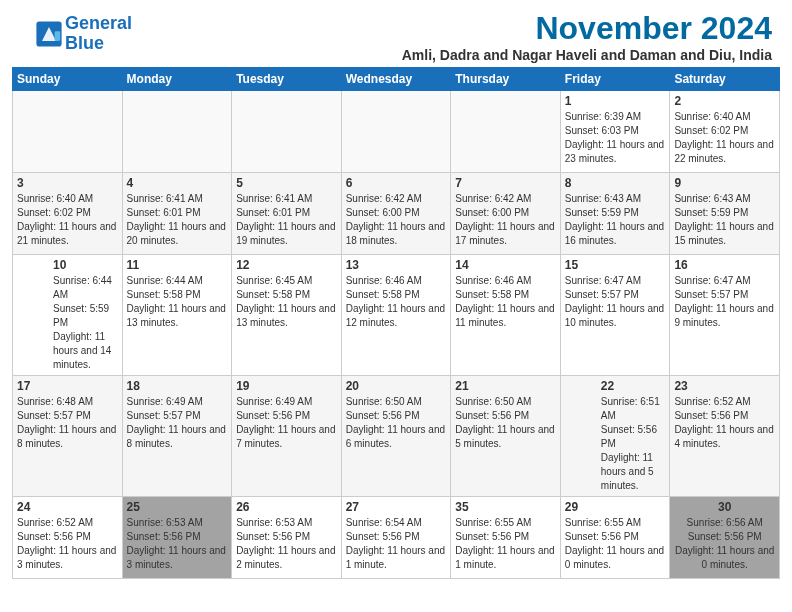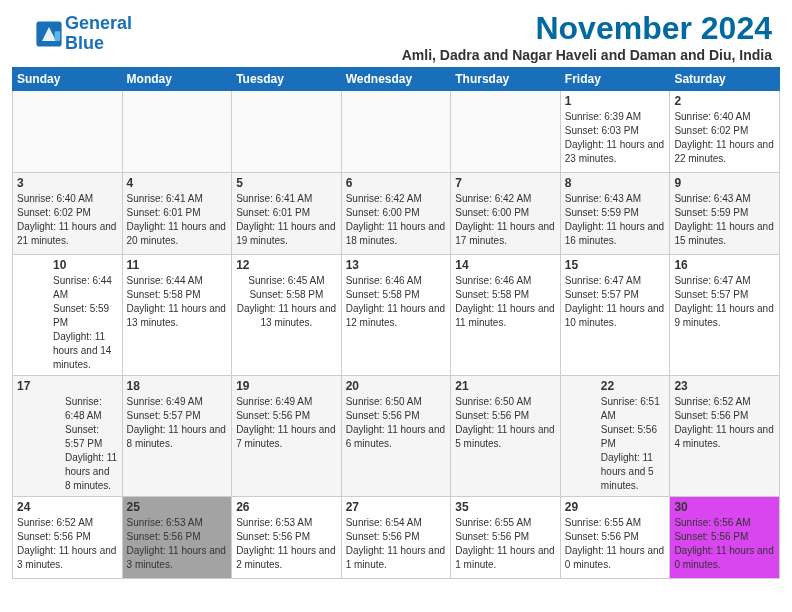--- a/index.html
+++ b/index.html
@@ -195,21 +195,21 @@
 Daylight: 11 hours and 14 minutes.</div>
         </td>
         <td style="background: rgb(255, 255, 255);">
           <span class="day-num">11</span>
           <div class="day-info" style="white-space: pre-line;">Sunrise: 6:44 AM
 Sunset: 5:58 PM
 Daylight: 11 hours and 13 minutes.</div>
         </td>
         <td style="background: rgb(255, 255, 255);">
           <span class="day-num">12</span>
-          <div class="day-info" style="white-space: pre-line; text-align: center;">Sunrise: 6:45 AM
+          <div class="day-info" style="white-space: pre-line;">Sunrise: 6:45 AM
 Sunset: 5:58 PM
 Daylight: 11 hours and 13 minutes.</div>
         </td>
         <td style="background: rgb(255, 255, 255);">
           <span class="day-num">13</span>
           <div class="day-info" style="white-space: pre-line;">Sunrise: 6:46 AM
 Sunset: 5:58 PM
 Daylight: 11 hours and 12 minutes.</div>
         </td>
         <td style="background: rgb(255, 255, 255);">
@@ -227,21 +227,21 @@
         <td style="background: rgb(255, 255, 255);">
           <span class="day-num">16</span>
           <div class="day-info" style="white-space: pre-line;">Sunrise: 6:47 AM
 Sunset: 5:57 PM
 Daylight: 11 hours and 9 minutes.</div>
         </td>
       </tr>
       <tr>
         <td style="background: rgb(245, 245, 245);">
           <span class="day-num">17</span>
-          <div class="day-info" style="white-space: pre-line; margin-left: 48px;">Sunrise: 6:48 AM
+          <div class="day-info" style="white-space: pre-line;">Sunrise: 6:48 AM
 Sunset: 5:57 PM
 Daylight: 11 hours and 8 minutes.</div>
         </td>
         <td style="background: rgb(245, 245, 245);">
           <span class="day-num">18</span>
           <div class="day-info" style="white-space: pre-line;">Sunrise: 6:49 AM
 Sunset: 5:57 PM
 Daylight: 11 hours and 8 minutes.</div>
         </td>
         <td style="background: rgb(245, 245, 245);">
@@ -305,21 +305,21 @@
           <div class="day-info" style="white-space: pre-line;">Sunrise: 6:55 AM
 Sunset: 5:56 PM
 Daylight: 11 hours and 1 minute.</div>
         </td>
         <td style="background: rgb(255, 255, 255);">
           <span class="day-num">29</span>
           <div class="day-info" style="white-space: pre-line;">Sunrise: 6:55 AM
 Sunset: 5:56 PM
 Daylight: 11 hours and 0 minutes.</div>
         </td>
-        <td style="background: #d946ef;">
+        <td style="background: #a3a3a3; text-align: center;">
           <span class="day-num">30</span>
           <div class="day-info" style="white-space: pre-line;">Sunrise: 6:56 AM
 Sunset: 5:56 PM
 Daylight: 11 hours and 0 minutes.</div>
         </td>
       </tr>
     </tbody>
 </table>
 
 </body></html>

